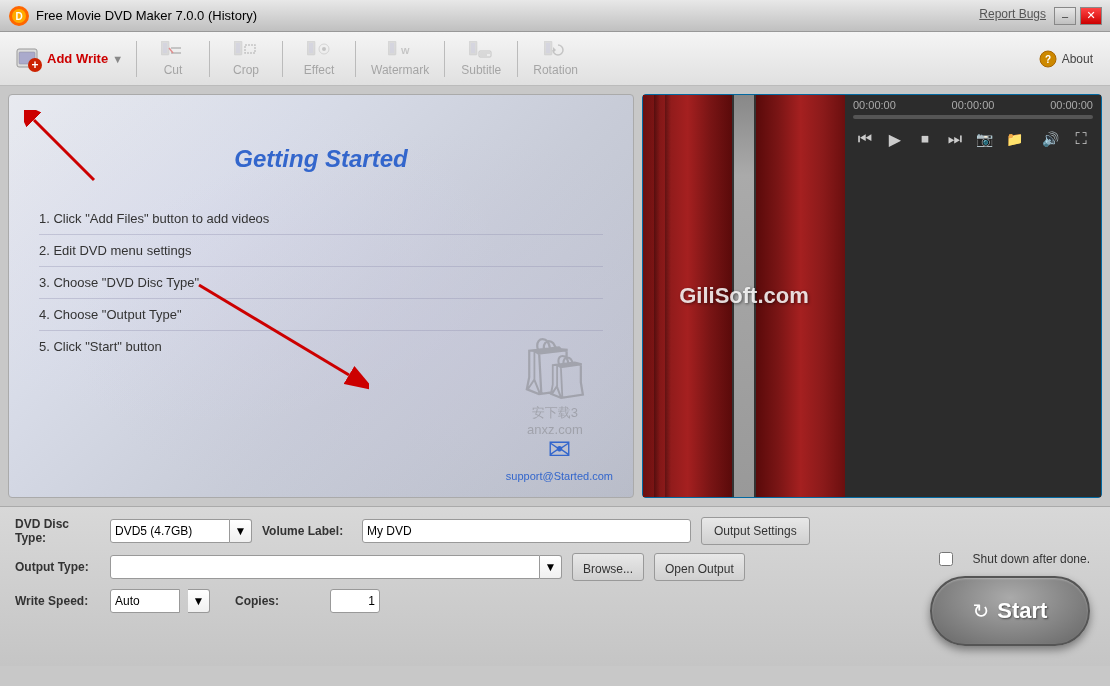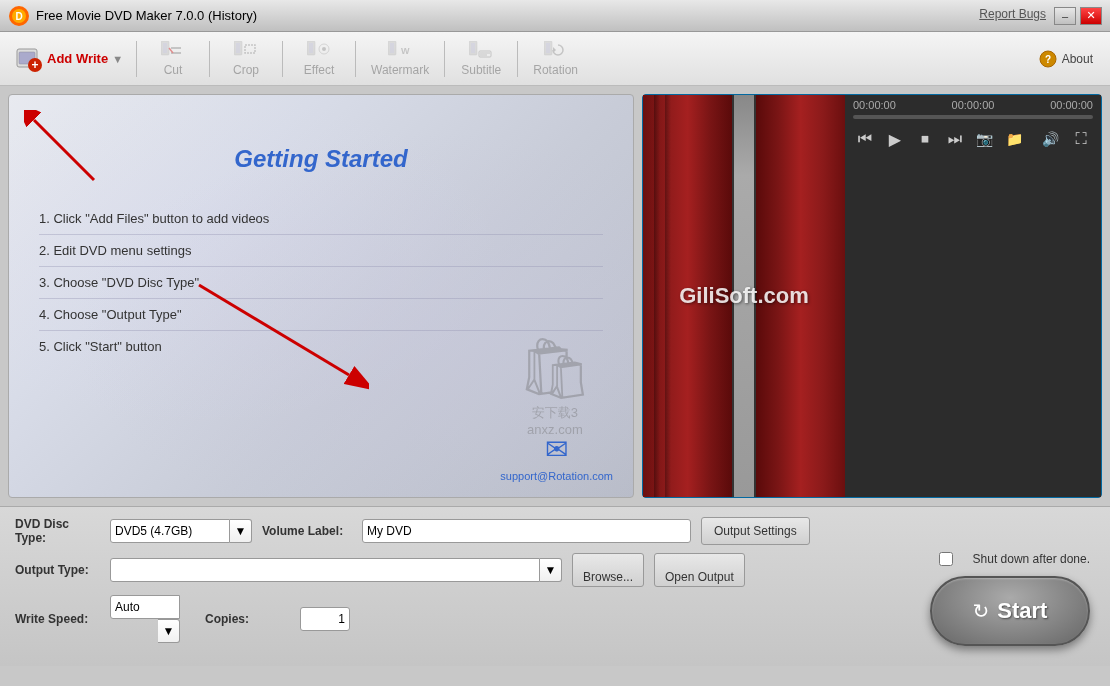--- a/index.html
+++ b/index.html
@@ -373,21 +373,21 @@
       cursor: pointer;
       font-size: 12px;
       color: #333;
     }
     #output-type-input { width: 430px; }
     #browse-btn, #open-output-btn {
       height: 28px;
       background: linear-gradient(to bottom, #e8e8e8, #d0d0d0);
       border: 1px solid #999;
       border-radius: 3px;
-      padding: 16px 10px;
+      padding: 8px 10px;
       cursor: pointer;
       font-size: 12px;
       color: #333;
     }
     #copies-label { margin-left: 15px; }
     #copies-input { width: 50px; text-align: right; }
 
     
     #start-btn-area {
       position: absolute;
@@ -605,21 +605,21 @@
     </div>
 
     <div id="watermark">
       <span id="watermark-icon">🛍</span>
       <div>安下载3</div>
       <div>anxz.com</div>
     </div>
 
     <div id="support-area">
       <span id="email-icon">✉</span>
-      <a id="support-email">support@Rotation.com</a>
+      <a id="support-email">support@Started.com</a>
     </div>
   </div>
 
   <div id="right-panel">
     <div id="video-preview">
       <div id="curtain-container">
         <div id="curtain-left">
           <div id="curtain-fold1"></div>
           <div id="curtain-fold2"></div>
         </div>
@@ -669,21 +669,21 @@
     <div style="display:flex; align-items:center; gap:0; position:relative;">
       <input type="text" class="settings-input" id="output-type-input" value="" style="border-radius: 3px 0px 0px 3px;">
       <button class="settings-select" style="width:22px; border-left:none; border-radius:0 3px 3px 0; padding:0; display:flex; align-items:center; justify-content:center; height:24px;">▼</button>
     </div>
     <button id="browse-btn">Browse...</button>
     <button id="open-output-btn">Open Output</button>
   </div>
 
   <div class="settings-row">
     <span class="settings-label">Write Speed:</span>
-    <div style="display:flex; align-items:flex-end; gap:0;flex-direction:column;">
+    <div style="display:flex; align-items:flex-start; gap:8px;">
       <input type="text" class="settings-input settings-select" value="Auto" style="width: 70px; border-radius: 3px 0px 0px 3px;">
       <button class="settings-select" style="width:22px; border-left:none; border-radius:0 3px 3px 0; padding:0; display:flex; align-items:center; justify-content:center; height:24px;">▼</button>
     </div>
     <span class="settings-label" id="copies-label">Copies:</span>
     <input type="text" class="settings-input" id="copies-input" value="1" style="">
   </div>
 
   <div id="shutdown-row">
     <input type="checkbox" id="shutdown-checkbox" style="">
     <label id="shutdown-label" for="shutdown-checkbox">Shut down after done.</label>

